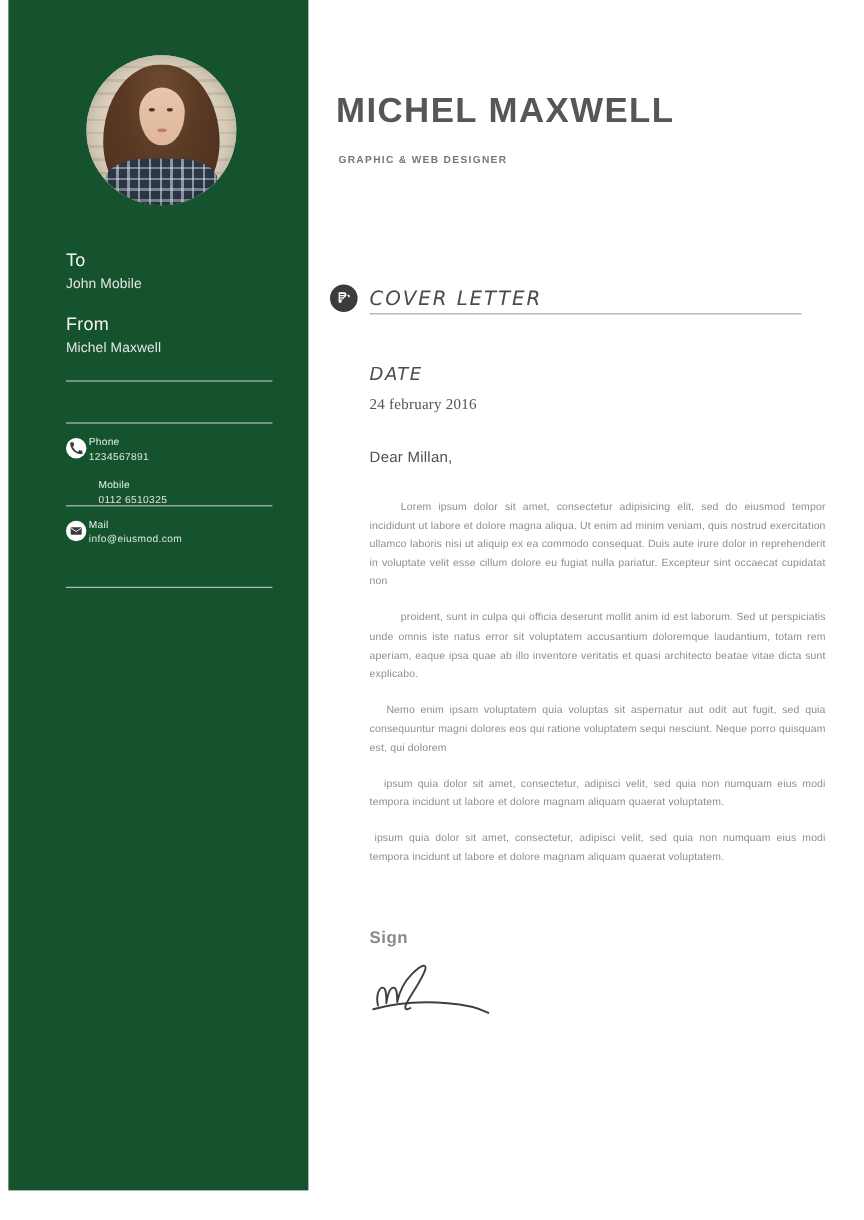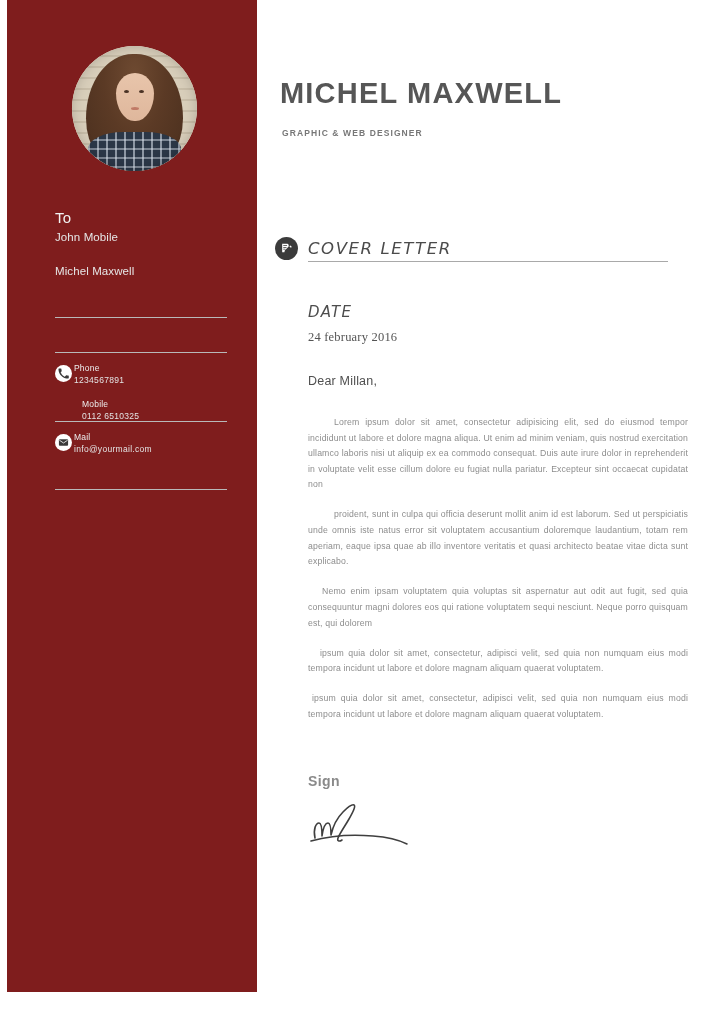--- a/index.html
+++ b/index.html
@@ -22,21 +22,21 @@
     box-sizing: border-box;
   }
 
   
   .sidebar {
     position: absolute;
     left: 7px;
     top: 0px;
     width: 250px;
     height: 992px;
-    background: #7f1d1d;
+    background: #14532d;
     box-sizing: border-box;
     color: #ffffff;
   }
   .sidebar-inner {
     position: relative;
     width: 100%;
     height: 100%;
   }
 
   
@@ -328,20 +328,21 @@
         <div class="photo-eye r"></div>
         <div class="photo-lip"></div>
         <div class="photo-body"></div>
         <div class="photo-shadow"></div>
       </div>
 
       <div class="tofrom">
         <div class="tf-label">To</div>
         <div class="tf-value">John Mobile</div>
         <div class="tf-gap"></div>
+        <div class="tf-label">From</div>
         <div class="tf-value">Michel Maxwell</div>
       </div>
 
       <div class="divider hr-a"></div>
       <div class="divider hr-b"></div>
       <div class="divider hr-c"></div>
       <div class="divider hr-d"></div>
 
       <div class="contact-group cg-phone">
         <div class="cg-row">
@@ -364,21 +365,21 @@
       <div class="contact-group cg-mail">
         <div class="cg-row">
           <span class="cicon">
             <svg width="11" height="11" viewBox="0 0 24 24" aria-hidden="true">
               <rect x="2" y="5" width="20" height="14" rx="2" fill="#3b3b3b"></rect>
               <path d="M3 7l9 6 9-6" stroke="#ffffff" stroke-width="1.8" fill="none"></path>
             </svg>
           </span>
           <div class="cg-text">
             <div class="c-label">Mail</div>
-            <div class="c-value">info@yourmail.com</div>
+            <div class="c-value">info@eiusmod.com</div>
           </div>
         </div>
       </div>
 
 
     </div>
   </div>
 
   <div class="main">
 

